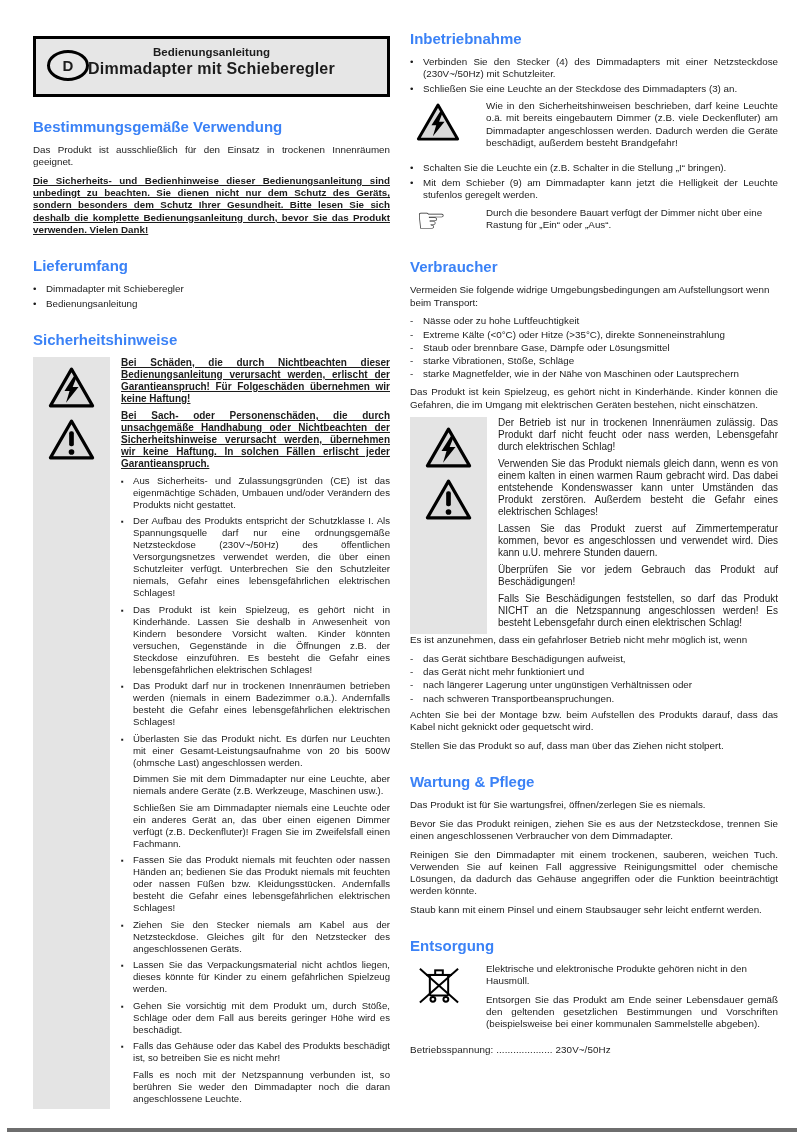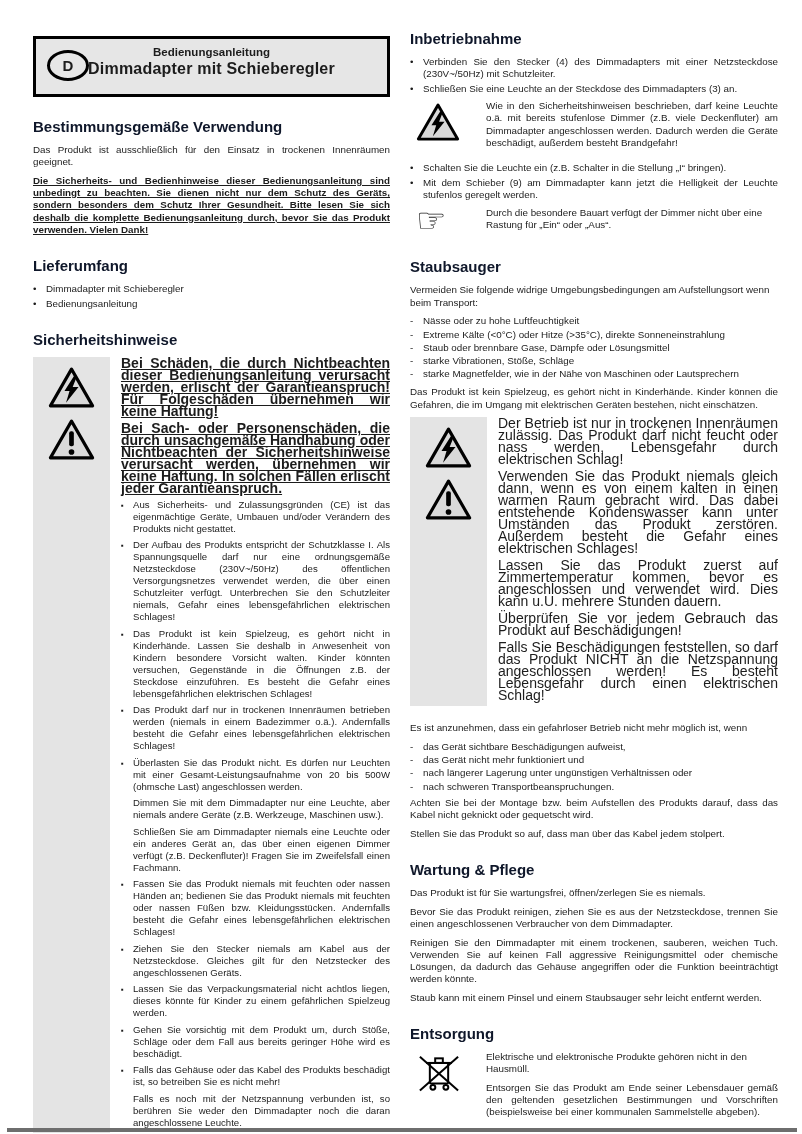--- a/index.html
+++ b/index.html
@@ -2,21 +2,21 @@
 <html><head>
 <meta charset="utf-8">
 <style>
   html,body{margin:0;padding:0;background:#fff;}
   .page{position:relative;width:802px;height:1134px;background:#fff;overflow:hidden;
         font-family:"Liberation Sans",sans-serif;color:#1c1c1c;}
   .col{position:absolute;top:0;}
   .col-left{left:33px;width:357px;}
   .col-right{left:410px;width:368px;top:20px;}
 
-  h2{font-size:15px;font-weight:bold;margin:21px 0 9px;color:#0f172a;}
+  h2{font-size:15px;font-weight:bold;margin:21px 0 9px;color:#3b82f6;}
   .col-right h2.first{margin-top:10px;}
   p{font-size:9.8px;line-height:12.2px;margin:0 0 6.5px;}
   .just{text-align:justify;}
   .bold{font-weight:bold;text-decoration:underline;}
 
   
   .header-box{margin-top:36px;border:3px solid #000;background:#e6e6e6;height:48px;
               position:relative;text-align:center;padding-top:7px;box-sizing:content-box;}
   .badge{position:absolute;left:11px;top:11px;width:36px;height:25px;border:3px solid #000;
          border-radius:50%;display:flex;align-items:center;justify-content:center;
@@ -27,21 +27,21 @@
   
   .li{display:flex;font-size:9.8px;line-height:12.2px;margin-bottom:2.5px;}
   .li .m{width:13px;flex-shrink:0;}
   .dash .li{margin-bottom:1px;}
 
   
   .safety-row{display:flex;margin-top:2px;}
   .icon-col{width:77px;flex-shrink:0;background:#e4e4e4;display:flex;flex-direction:column;
             align-items:center;padding-top:9px;gap:9px;}
   .safety-content{flex:1;padding-left:11px;}
-  .safety-content p{font-size:14px;line-height:12px;margin-bottom:5px;}
+  .safety-content p{font-size:10px;line-height:12px;margin-bottom:5px;}
   .s-item{display:flex;font-size:9.6px;line-height:12px;margin-bottom:4.5px;}
   .s-item .m{width:12px;flex-shrink:0;font-size:8px;padding-top:1px;}
   .s-item .t{flex:1;text-align:justify;}
 
   
   .warn-row{display:flex;margin:5px 0 7px;}
   .warn-row .icon-cell{width:70px;flex-shrink:0;display:flex;justify-content:flex-start;
                        padding-left:6px;padding-top:2px;}
   .warn-row .warn-text{flex:1;}
   .hand{font-size:34px;line-height:30px;margin-top:-4px;}
@@ -118,21 +118,21 @@
         <svg width="47" height="43" viewBox="0 0 60 55">
             <use href="#tri-excl"></use>
           </svg>
       </div>
       <div class="safety-content">
         <p class="bold just">Bei Schäden, die durch Nichtbeachten dieser Bedienungsanleitung verursacht werden, erlischt der Garantieanspruch! Für Folgeschäden übernehmen wir keine Haftung!</p>
         <p class="bold just">Bei Sach- oder Personenschäden, die durch unsachgemäße Handhabung oder Nichtbeachten der Sicherheitshinweise verursacht werden, übernehmen wir keine Haftung. In solchen Fällen erlischt jeder Garantieanspruch.</p>
         <div>
             <div class="s-item">
             <span class="m">▪</span>
-            <span class="t">Aus Sicherheits- und Zulassungsgründen (CE) ist das eigenmächtige Geräte, Umbauen und/oder Verändern des Produkts nicht gestattet.</span>
+            <span class="t">Aus Sicherheits- und Zulassungsgründen (CE) ist das eigenmächtige Schäden, Umbauen und/oder Verändern des Produkts nicht gestattet.</span>
           </div>
             <div class="s-item">
             <span class="m">▪</span>
             <span class="t">Der Aufbau des Produkts entspricht der Schutzklasse I. Als Spannungsquelle darf nur eine ordnungsgemäße Netzsteckdose (230V~/50Hz) des öffentlichen Versorgungsnetzes verwendet werden, die über einen Schutzleiter verfügt. Unterbrechen Sie den Schutzleiter niemals, Gefahr eines lebensgefährlichen elektrischen Schlages!</span>
           </div>
             <div class="s-item">
             <span class="m">▪</span>
             <span class="t">Das Produkt ist kein Spielzeug, es gehört nicht in Kinderhände. Lassen Sie deshalb in Anwesenheit von Kindern besondere Vorsicht walten. Kinder könnten versuchen, Gegenstände in die Öffnungen z.B. der Steckdose einzuführen. Es besteht die Gefahr eines lebensgefährlichen elektrischen Schlages!</span>
           </div>
             <div class="s-item">
@@ -193,40 +193,40 @@
         <span class="m">•</span>
         <span class="t just" style="flex:1">Schließen Sie eine Leuchte an der Steckdose des Dimmadapters (3) an.</span>
       </div>
       </div>
     <div class="warn-row">
       <div class="icon-cell">
         <svg width="44" height="40" viewBox="0 0 60 55">
             <use href="#tri-flash"></use>
           </svg>
       </div>
-      <p class="warn-text just">Wie in den Sicherheitshinweisen beschrieben, darf keine Leuchte o.ä. mit bereits stufenlose Dimmer (z.B. viele Deckenfluter) am Dimmadapter angeschlossen werden. Dadurch werden die Geräte beschädigt, außerdem besteht Brandgefahr!</p>
+      <p class="warn-text just">Wie in den Sicherheitshinweisen beschrieben, darf keine Leuchte o.ä. mit bereits eingebautem Dimmer (z.B. viele Deckenfluter) am Dimmadapter angeschlossen werden. Dadurch werden die Geräte beschädigt, außerdem besteht Brandgefahr!</p>
     </div>
     <div>
         <div class="li">
         <span class="m">•</span>
         <span class="t just" style="flex:1">Schalten Sie die Leuchte ein (z.B. Schalter in die Stellung „I“ bringen).</span>
       </div>
         <div class="li">
         <span class="m">•</span>
         <span class="t just" style="flex:1">Mit dem Schieber (9) am Dimmadapter kann jetzt die Helligkeit der Leuchte stufenlos geregelt werden.</span>
       </div>
       </div>
     <div class="warn-row">
       <div class="icon-cell">
         <span class="hand">☞</span>
       </div>
       <p class="warn-text">Durch die besondere Bauart verfügt der Dimmer nicht über eine Rastung für „Ein“ oder „Aus“.</p>
     </div>
 
-    <h2>Staubsauger</h2>
+    <h2>Verbraucher</h2>
     <p>Vermeiden Sie folgende widrige Umgebungsbedingungen am Aufstellungsort wenn beim Transport:</p>
     <div class="dash">
         <div class="li">
         <span class="m">-</span>
         <span class="t">Nässe oder zu hohe Luftfeuchtigkeit</span>
       </div>
         <div class="li">
         <span class="m">-</span>
         <span class="t">Extreme Kälte (&lt;0°C) oder Hitze (&gt;35°C), direkte Sonneneinstrahlung</span>
       </div>
@@ -238,21 +238,21 @@
         <span class="m">-</span>
         <span class="t">starke Vibrationen, Stöße, Schläge</span>
       </div>
         <div class="li">
         <span class="m">-</span>
         <span class="t">starke Magnetfelder, wie in der Nähe von Maschinen oder Lautsprechern</span>
       </div>
       </div>
     <p class="just" style="margin-top:6px">Das Produkt ist kein Spielzeug, es gehört nicht in Kinderhände. Kinder können die Gefahren, die im Umgang mit elektrischen Geräten bestehen, nicht einschätzen.</p>
 
-    <div class="safety-row" style="margin-bottom:16px">
+    <div class="safety-row" style="margin-bottom:0">
       <div class="icon-col">
         <svg width="47" height="43" viewBox="0 0 60 55">
             <use href="#tri-flash"></use>
           </svg>
         <svg width="47" height="43" viewBox="0 0 60 55">
             <use href="#tri-excl"></use>
           </svg>
       </div>
       <div class="safety-content">
           <p class="just">Der Betrieb ist nur in trockenen Innenräumen zulässig. Das Produkt darf nicht feucht oder nass werden, Lebensgefahr durch elektrischen Schlag!</p>
@@ -276,21 +276,21 @@
         <div class="li">
         <span class="m">-</span>
         <span class="t">nach längerer Lagerung unter ungünstigen Verhältnissen oder</span>
       </div>
         <div class="li">
         <span class="m">-</span>
         <span class="t">nach schweren Transportbeanspruchungen.</span>
       </div>
       </div>
     <p class="just" style="margin-top:4px">Achten Sie bei der Montage bzw. beim Aufstellen des Produkts darauf, dass das Kabel nicht geknickt oder gequetscht wird.</p>
-    <p>Stellen Sie das Produkt so auf, dass man über das Kabel jedem stolpert.</p>
+    <p>Stellen Sie das Produkt so auf, dass man über das Ziehen nicht stolpert.</p>
 
     <h2>Wartung &amp; Pflege</h2>
     <div>
         <p class="just">Das Produkt ist für Sie wartungsfrei, öffnen/zerlegen Sie es niemals.</p>
         <p class="just">Bevor Sie das Produkt reinigen, ziehen Sie es aus der Netzsteckdose, trennen Sie einen angeschlossenen Verbraucher von dem Dimmadapter.</p>
         <p class="just">Reinigen Sie den Dimmadapter mit einem trockenen, sauberen, weichen Tuch. Verwenden Sie auf keinen Fall aggressive Reinigungsmittel oder chemische Lösungen, da dadurch das Gehäuse angegriffen oder die Funktion beeinträchtigt werden könnte.</p>
         <p class="just">Staub kann mit einem Pinsel und einem Staubsauger sehr leicht entfernt werden.</p>
       </div>
 
     <h2>Entsorgung</h2>

